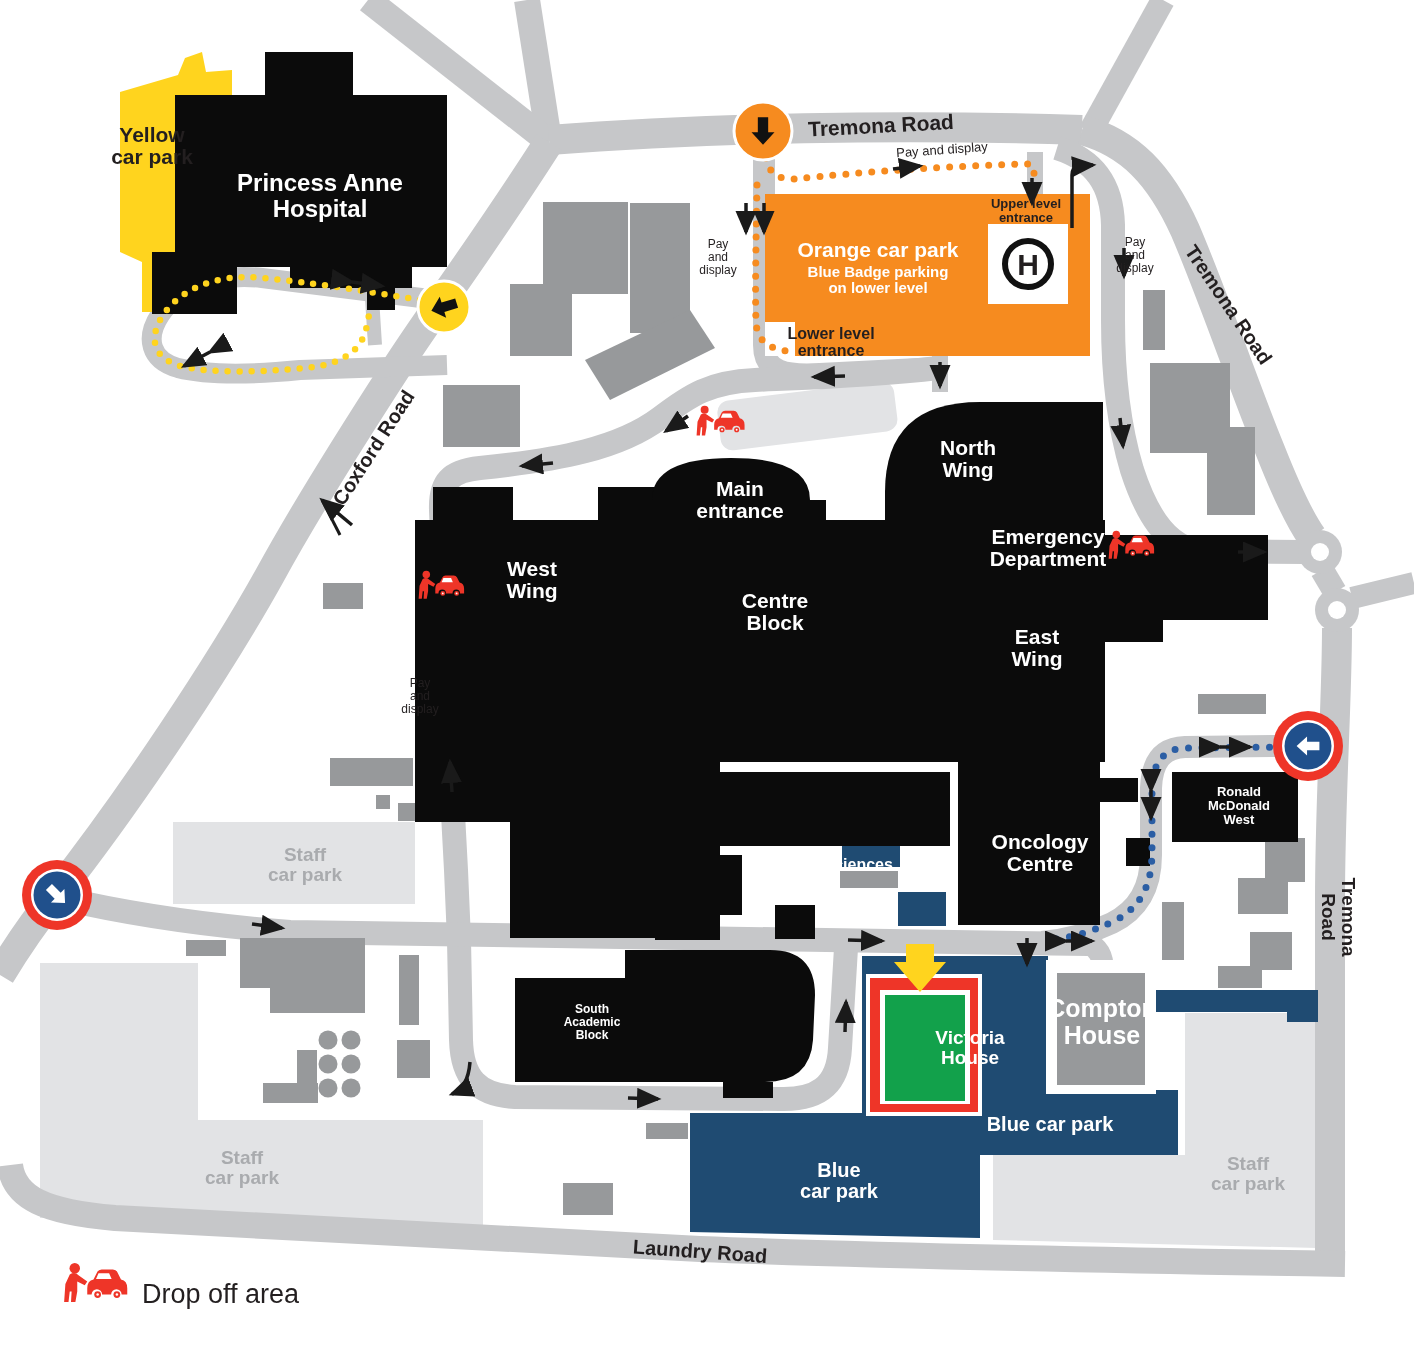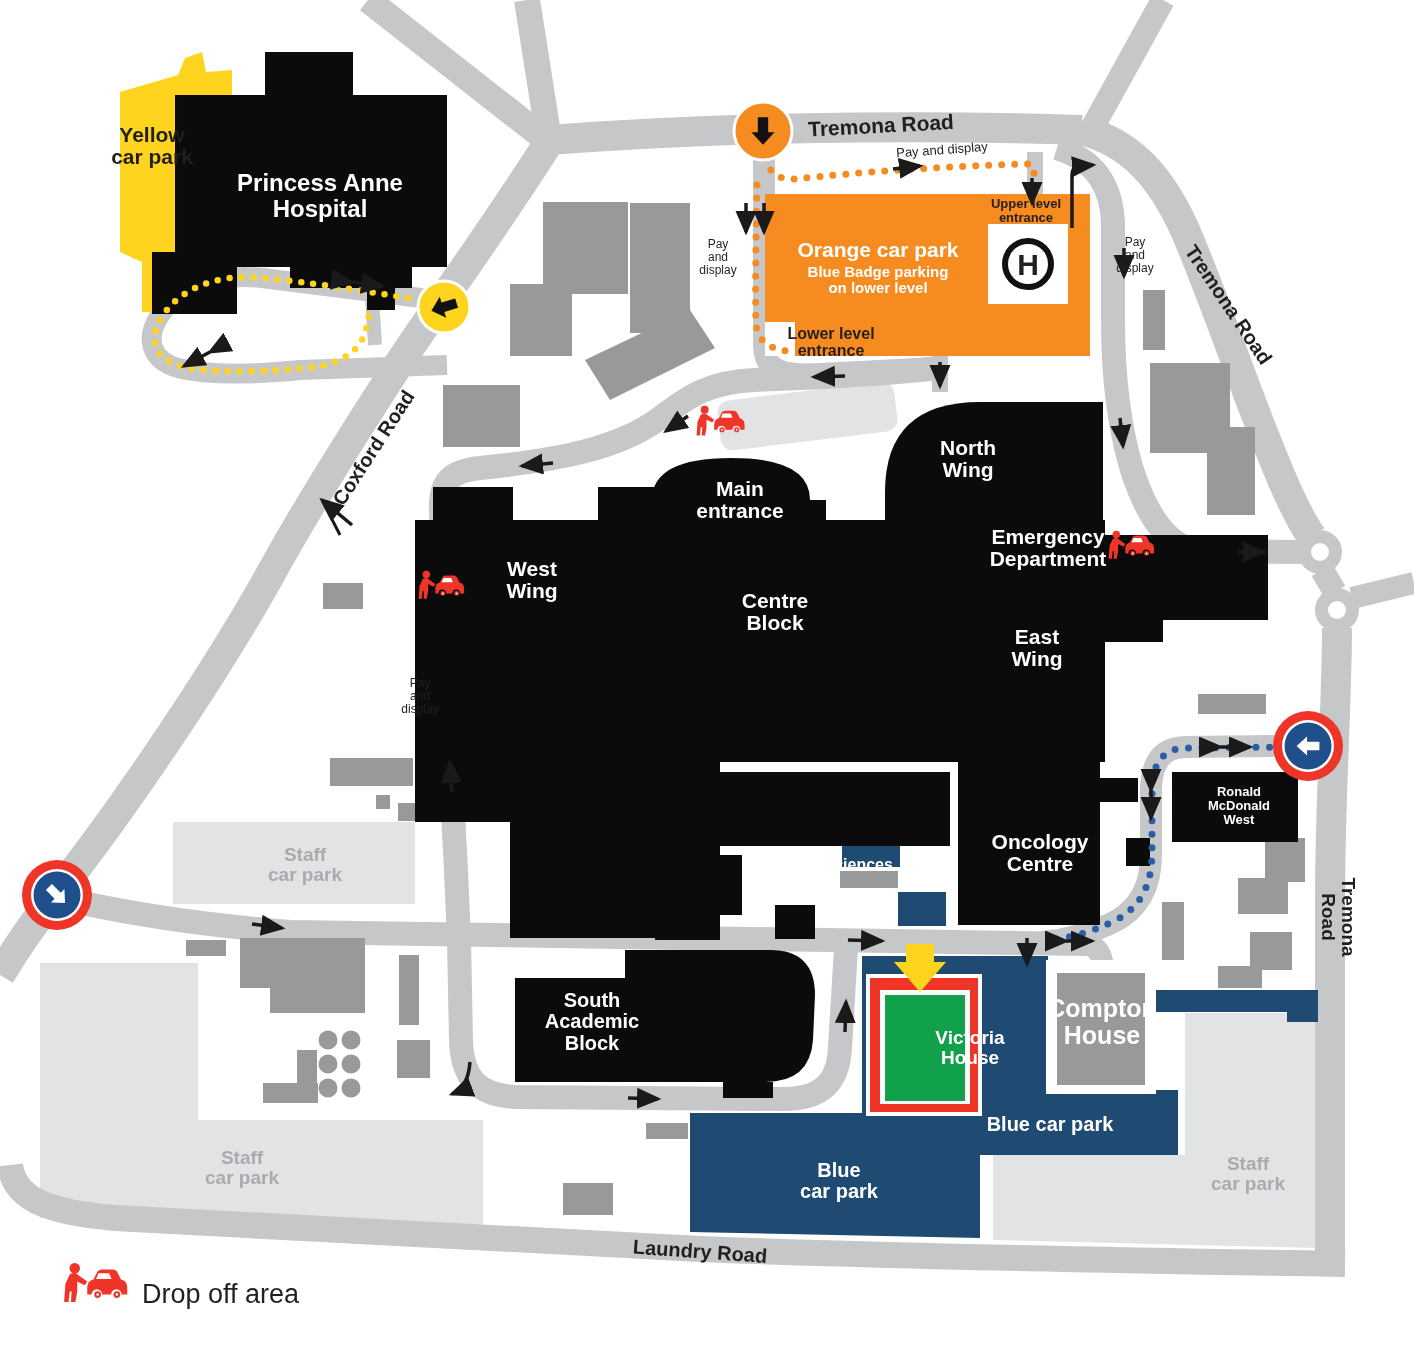--- a/index.html
+++ b/index.html
@@ -276,21 +276,21 @@
 display</div>
 <div class="lbl w" style="left:836px;top:820px;font-size:16px;margin-top:45px;">Neurosciences</div>
 <div class="lbl w" style="left:1040px;top:853px;font-size:21px;">Oncology
 Centre</div>
 <div class="lbl w" style="left:1239px;top:806px;font-size:13px;">Ronald
 McDonald
 West</div>
 <div class="lbl" style="left:1338px;top:917px;font-size:19px;transform:translate(-50%,-50%) rotate(90deg);">Tremona Road</div>
 <div class="lbl stf" style="left:305px;top:865px;font-size:19px;">Staff
 car park</div>
-<div class="lbl w" style="left:592px;top:1022px;font-size:20px;">South
+<div class="lbl w" style="left:592px;top:1022px;font-size:12px;">South
 Academic
 Block</div>
 <div class="lbl w" style="left:970px;top:1048px;font-size:19px;">Victoria
 House</div>
 <div class="lbl w" style="left:1102px;top:1022px;font-size:25px;">Compton
 House</div>
 <div class="lbl w" style="left:1050px;top:1125px;font-size:20px;">Blue car park</div>
 <div class="lbl w" style="left:839px;top:1181px;font-size:20px;">Blue
 car park</div>
 <div class="lbl stf" style="left:242px;top:1168px;font-size:19px;">Staff

